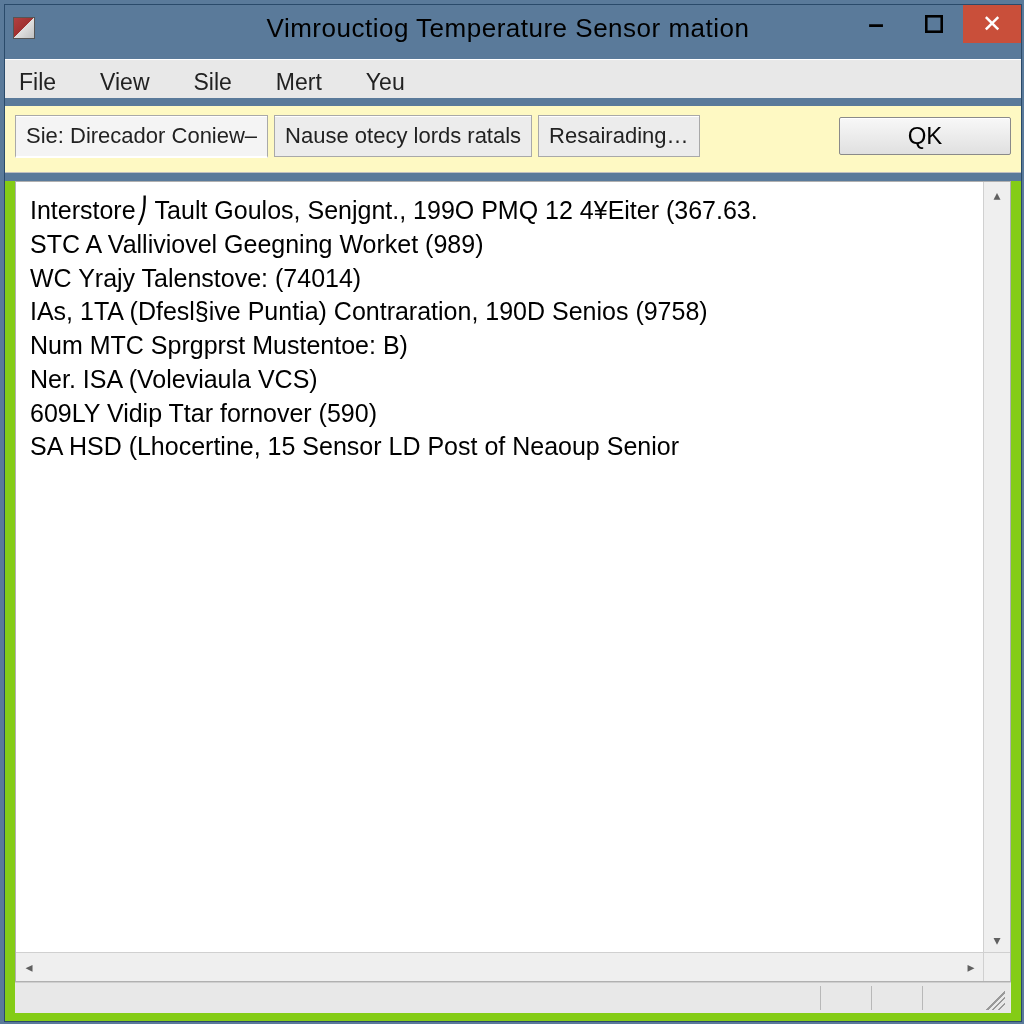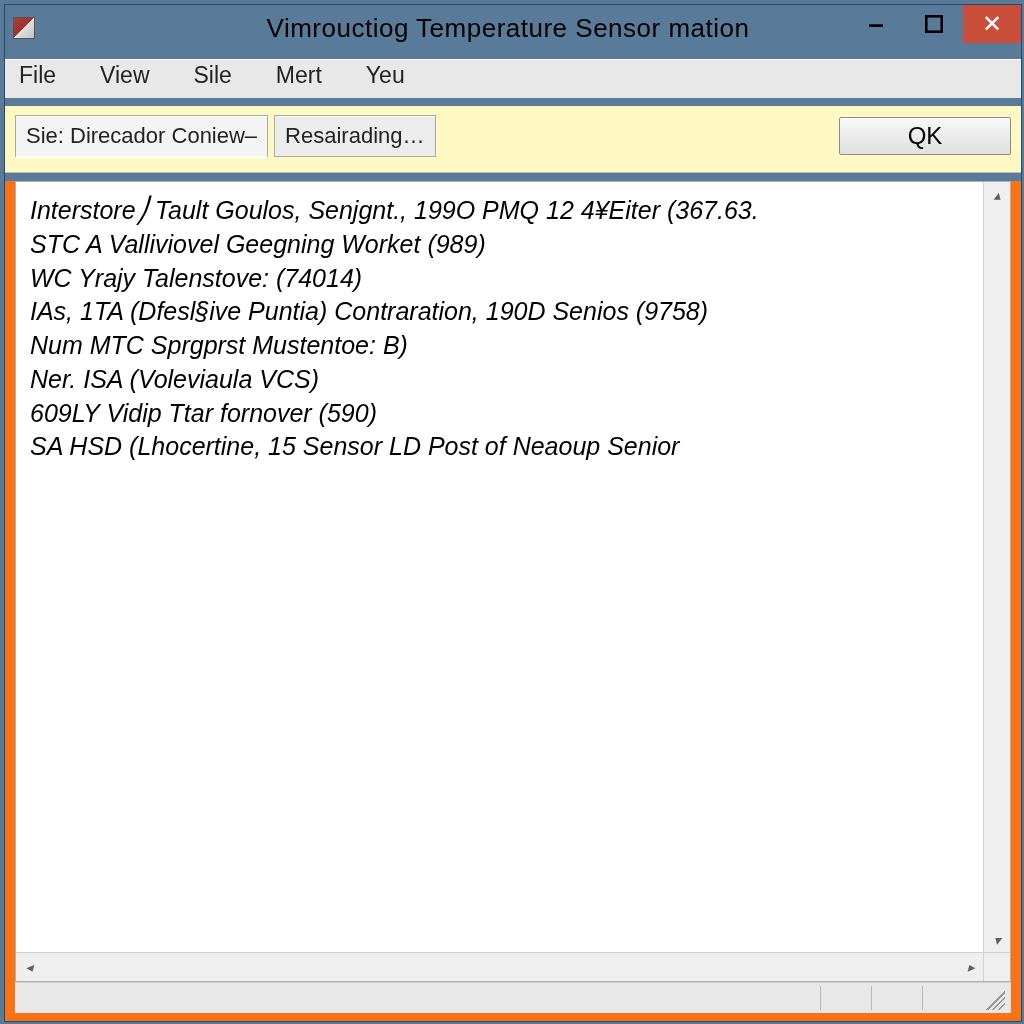--- a/index.html
+++ b/index.html
@@ -65,21 +65,21 @@
   .wc-max svg { width: 18px; height: 18px; }
   .wc-close {
     background: #c94f3a;
     color: #fff;
     font-size: 24px;
   }
   .menubar {
     height: 38px;
     background: #e8e8e8;
     display: flex;
-    align-items: flex-start;
+    align-items: flex-end;
     padding: 0 6px;
     gap: 28px;
     font-size: 23px;
     color: #222;
     border-top: 1px solid #fff;
   }
   .menu-item {
     padding: 2px 8px;
   }
   .toolbar {
@@ -115,25 +115,24 @@
     font-size: 24px;
     color: #000;
     display: flex;
     align-items: center;
     justify-content: center;
     border-radius: 2px;
     box-shadow: inset 0 1px 0 #fff;
   }
   .content-wrap {
     flex: 1;
-    background: #f97316;
+    background: #84cc16;
     padding: 0 10px 8px 10px;
     display: flex;
     flex-direction: column;
-    font-style: italic;
   }
   .content {
     flex: 1;
     background: #fff;
     border: 1px solid #b0b0b0;
     position: relative;
     display: flex;
     flex-direction: column;
     overflow: hidden;
   }
@@ -244,20 +243,21 @@
   <div class="menubar">
     <div class="menu-item">File</div>
     <div class="menu-item">View</div>
     <div class="menu-item">Sile</div>
     <div class="menu-item">Mert</div>
     <div class="menu-item">Yeu</div>
   </div>
 
   <div class="toolbar">
     <div class="tab-btn tab-active">Sie: Direcador Coniew–</div>
+    <div class="tab-btn">Nause otecy lords ratals</div>
     <div class="tab-btn">Resairading…</div>
     <div class="toolbar-spacer"></div>
     <div class="qk-btn">QK</div>
   </div>
 
   <div class="content-wrap">
     <div class="content">
       <div class="text-area">
         <div class="text-line">Interstore⎠ Tault Goulos, Senjgnt., 199O PMQ 12 4¥Eiter (367.63.</div>
         <div class="text-line">STC A Valliviovel Geegning Worket (989)</div>

